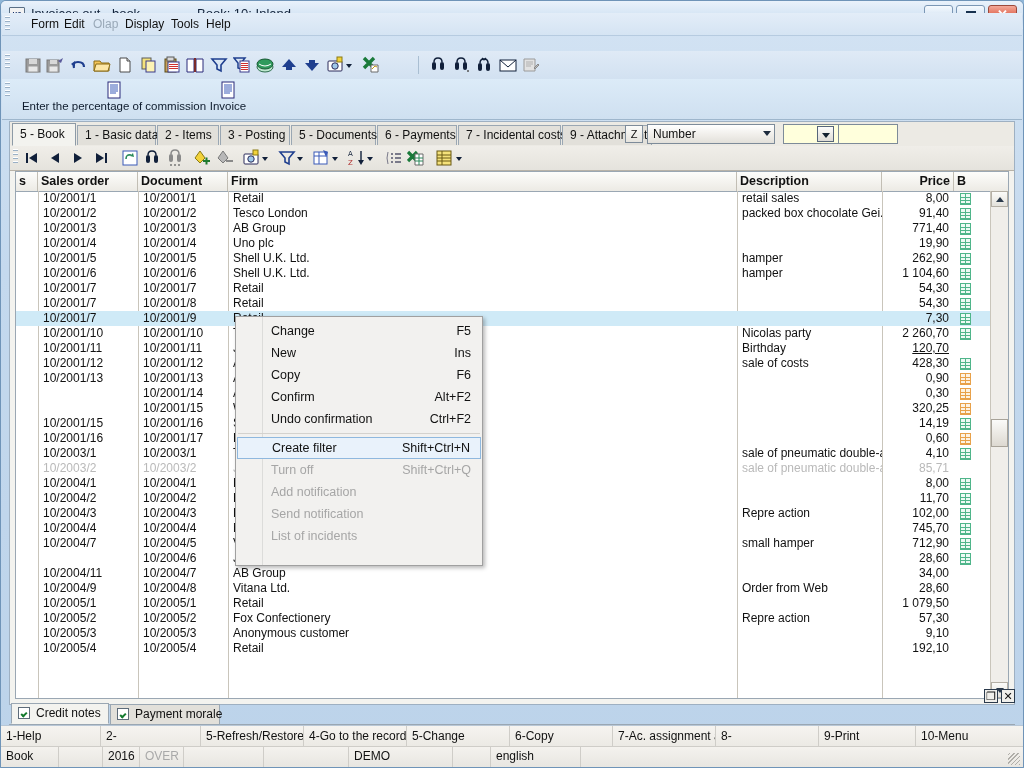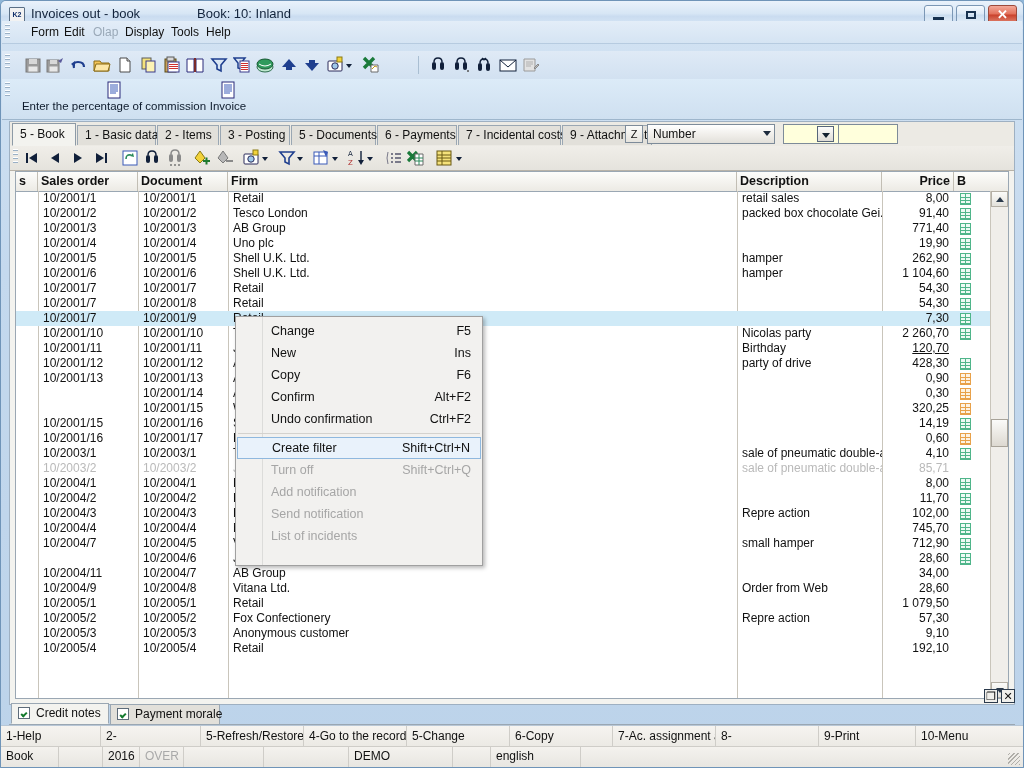--- a/index.html
+++ b/index.html
@@ -44,21 +44,21 @@
     border-color:#9c4a3c;
     background:linear-gradient(180deg,#f3a99a 0%,#e2705a 48%,#c9412c 52%,#e0836e 100%);
   }
   .wbtn i{position:absolute;display:block;}
   .ic-min{left:8px;top:11px;width:11px;height:3px;background:#17314f;}
   .ic-max{left:9px;top:5px;width:10px;height:8px;border:2px solid #17314f;box-sizing:border-box;}
   .ic-close{left:0;top:0;right:0;bottom:0;color:#fff;font:bold 13px "Liberation Sans",sans-serif;
             text-align:center;line-height:17px;}
   
   .menubar{
-    position:absolute;left:1px;top:20px;right:1px;height:22px;
+    position:absolute;left:1px;top:12px;right:1px;height:22px;
     background:linear-gradient(180deg,#e3edf8 0%,#d5e4f3 100%);
     border-bottom:1px solid #b6cbe0;
   }
   .grip{
     position:absolute;left:3px;top:3px;width:5px;height:16px;
     background:repeating-linear-gradient(180deg,#ffffff 0 1px,#9ab0c6 1px 2px,transparent 2px 4px);
   }
   .menubar .mi{
     position:absolute;top:3px;height:16px;line-height:16px;padding:0 5px;font-size:12px;color:#111;
   }
@@ -735,21 +735,21 @@
               <div class="cell" style="left: 124px; width: 88px;">10/2001/11</div>
               <div class="cell" style="left: 214px; width: 507px;">John</div>
               <div class="cell" style="left: 723px; width: 143px;">Birthday</div>
               <div class="cell num" style="left: 866px; width: 70px; text-decoration: underline;">120,70</div>
             </div>
             <div class="row" style="top: 165px;">
               <div class="cell" style="left: 0px; width: 22px;"></div>
               <div class="cell" style="left: 24px; width: 98px;">10/2001/12</div>
               <div class="cell" style="left: 124px; width: 88px;">10/2001/12</div>
               <div class="cell" style="left: 214px; width: 507px;">AB G</div>
-              <div class="cell" style="left: 723px; width: 143px;">party of drive</div>
+              <div class="cell" style="left: 723px; width: 143px;">sale of costs</div>
               <div class="cell num" style="left: 866px; width: 70px;">428,30</div>
               <div class="bico g" style="left: 944px;"></div>
             </div>
             <div class="row" style="top: 180px;">
               <div class="cell" style="left: 0px; width: 22px;"></div>
               <div class="cell" style="left: 24px; width: 98px;">10/2001/13</div>
               <div class="cell" style="left: 124px; width: 88px;">10/2001/13</div>
               <div class="cell" style="left: 214px; width: 507px;">AB G</div>
               <div class="cell" style="left: 723px; width: 143px;"></div>
               <div class="cell num" style="left: 866px; width: 70px;">0,90</div>

